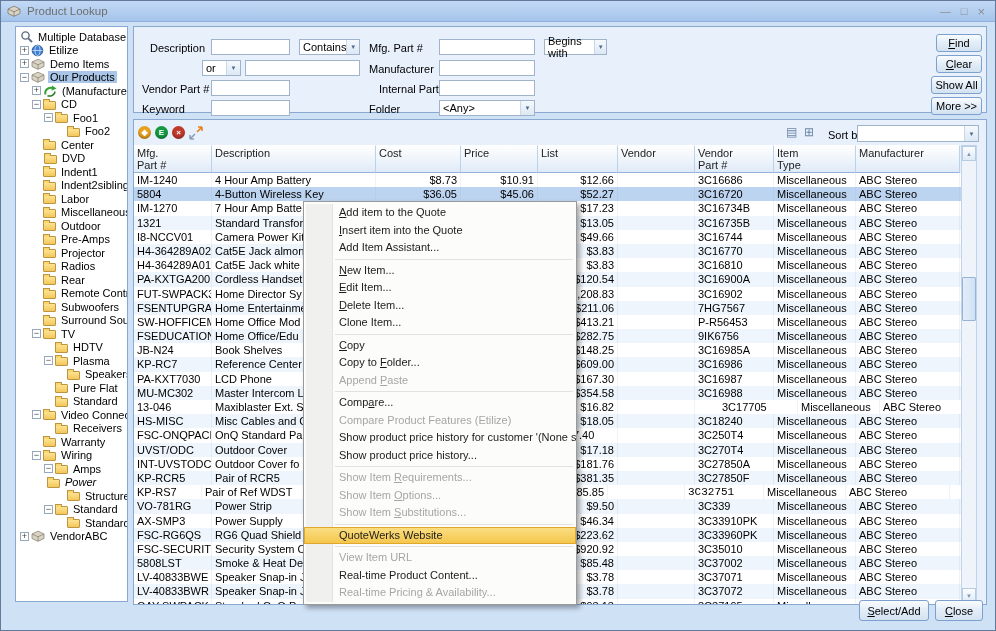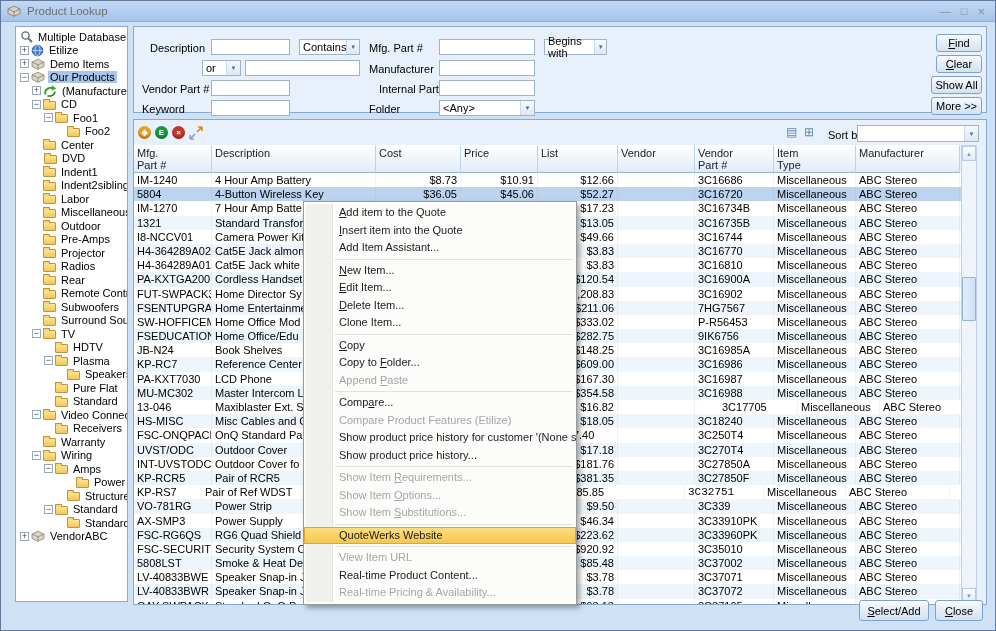--- a/index.html
+++ b/index.html
@@ -333,21 +333,21 @@
         </span>
         <span class="tlab">Wiring</span>
       </div>
       <div class="trow" style="padding-left: 28px;">
         <span class="exp">−</span>
         <span class="tico">
           <span class="fold"></span>
         </span>
         <span class="tlab">Amps</span>
       </div>
-      <div class="trow" style="padding-left: 49px;">
+      <div class="trow" style="padding-left: 20px; font-style: italic;">
         <span class="expsp"></span>
         <span class="tico">
           <span class="fold"></span>
         </span>
         <span class="tlab">Power</span>
       </div>
       <div class="trow" style="padding-left: 40px;">
         <span class="expsp"></span>
         <span class="tico">
           <span class="fold"></span>
@@ -564,21 +564,21 @@
           <div class="gcell" style="width: 77px;"></div>
           <div class="gcell" style="width: 79px;">7HG7567</div>
           <div class="gcell" style="width: 82px;">Miscellaneous</div>
           <div class="gcell" style="width: 104px;">ABC Stereo</div>
         </div>
         <div class="grow">
           <div class="gcell" style="width: 78px;">SW-HOFFICEMOD</div>
           <div class="gcell" style="width: 164px;">Home Office Mod</div>
           <div class="gcell" style="width: 85px; text-align: right;"></div>
           <div class="gcell" style="width: 77px; text-align: right;"></div>
-          <div class="gcell" style="width: 80px; text-align: right;">$333.02</div>
+          <div class="gcell" style="width: 80px; text-align: right;">$413.21</div>
           <div class="gcell" style="width: 77px;"></div>
           <div class="gcell" style="width: 79px;">P-R56453</div>
           <div class="gcell" style="width: 82px;">Miscellaneous</div>
           <div class="gcell" style="width: 104px;">ABC Stereo</div>
         </div>
         <div class="grow">
           <div class="gcell" style="width: 78px;">FSEDUCATION</div>
           <div class="gcell" style="width: 164px;">Home Office/Edu</div>
           <div class="gcell" style="width: 85px; text-align: right;"></div>
           <div class="gcell" style="width: 77px; text-align: right;"></div>

